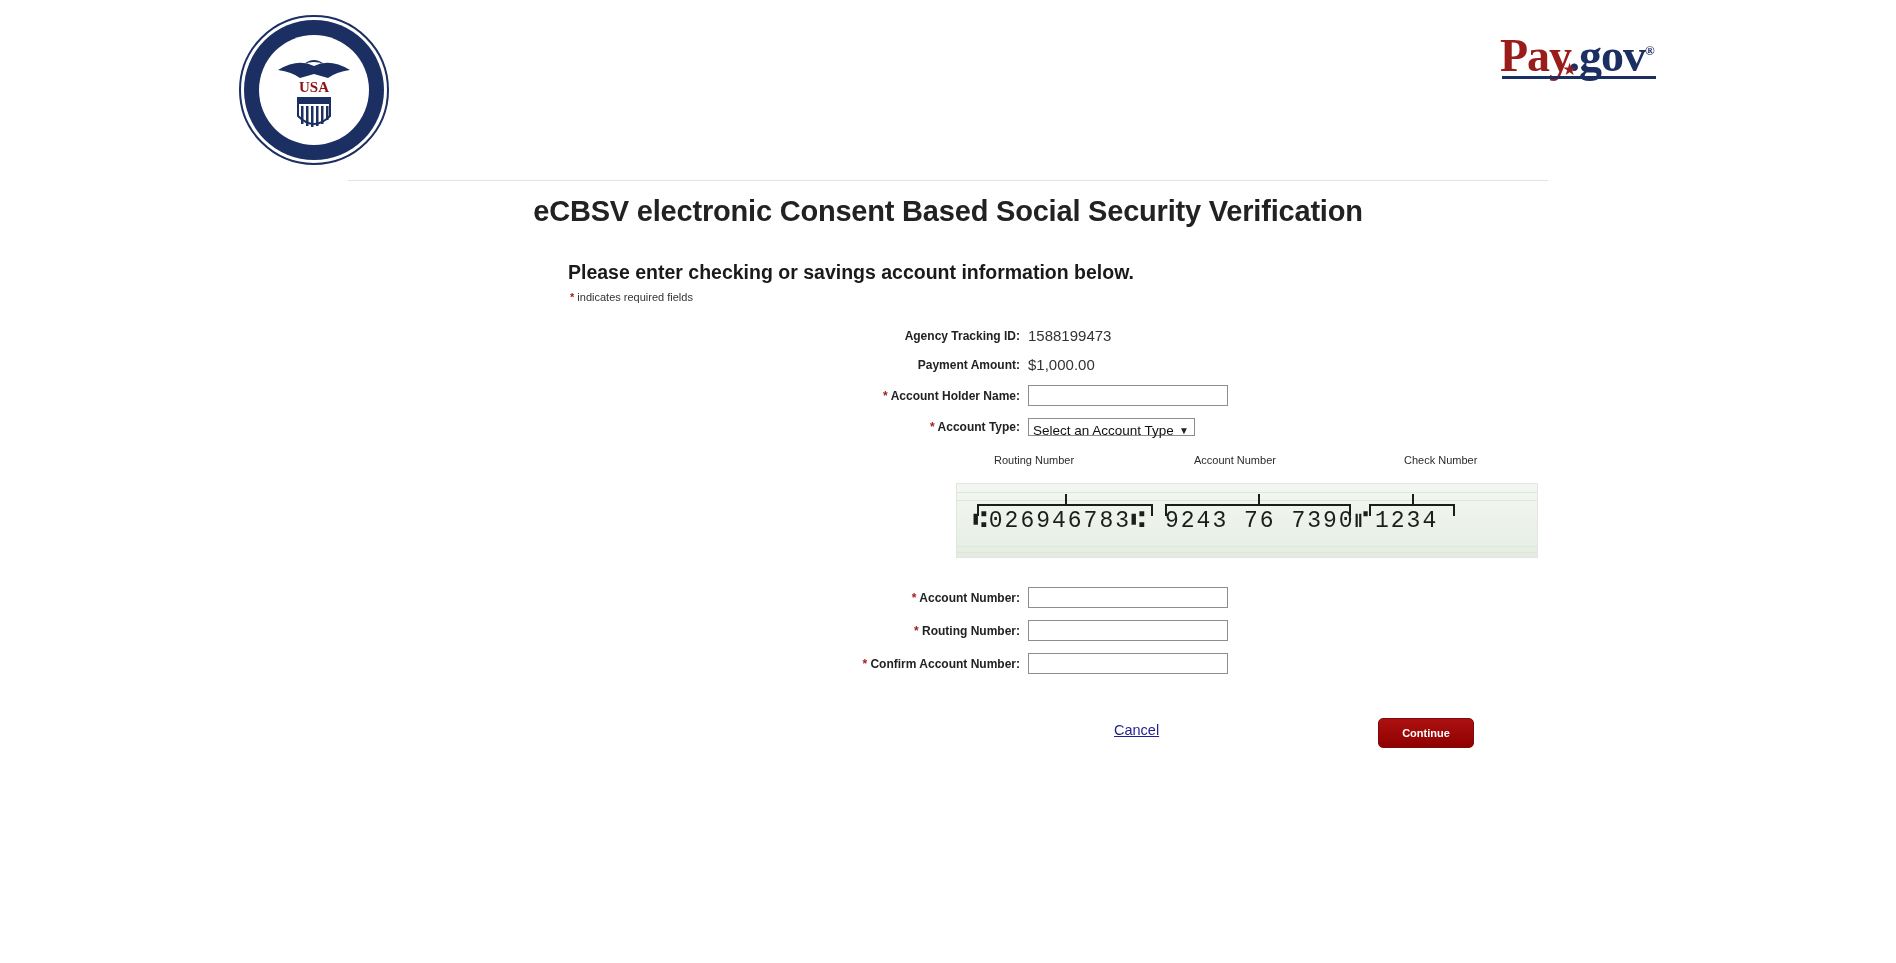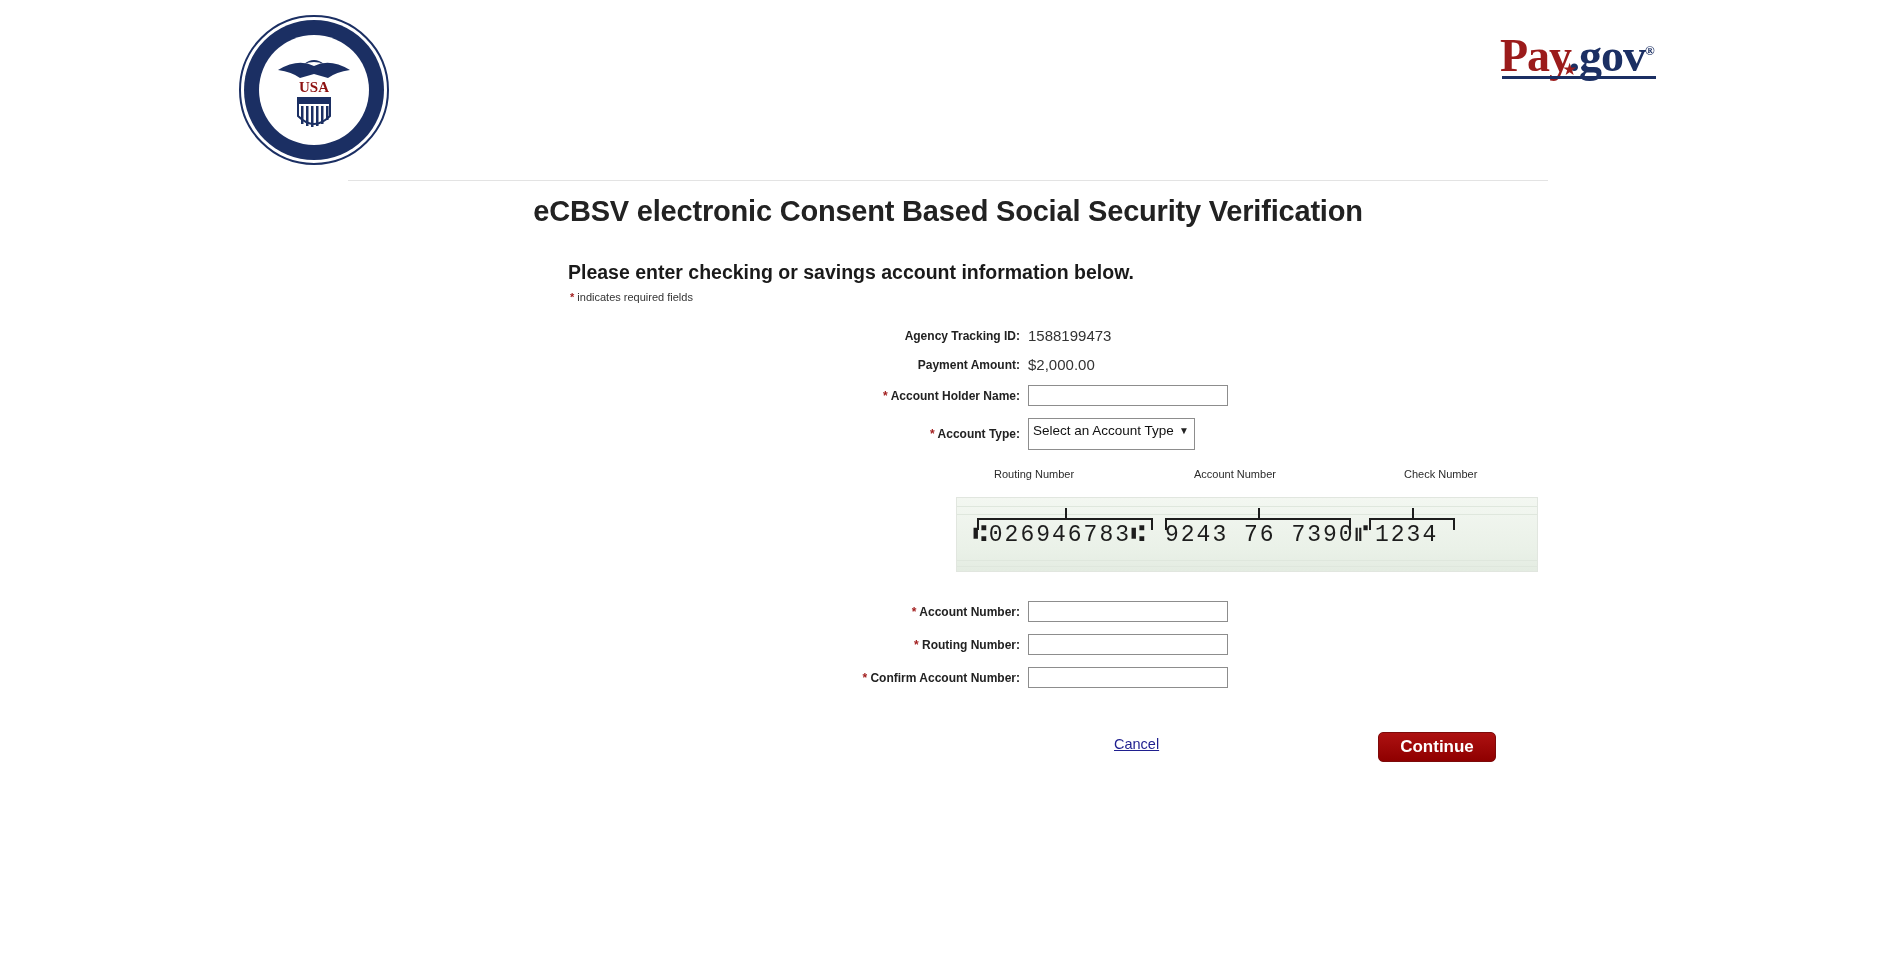--- a/index.html
+++ b/index.html
@@ -130,21 +130,21 @@
     width: 200px;
     height: 21px;
     border: 1px solid #8d8d8d;
     background: #ffffff;
     font-family: "Liberation Sans", sans-serif;
     font-size: 13px;
     padding: 0 3px;
     box-sizing: border-box;
   }
   .select-input {
-    height: 32px;
+    height: 18px;
     border: 1px solid #8d8d8d;
     background: #ffffff;
     font-family: "Liberation Sans", sans-serif;
     font-size: 13.5px;
     color: #111111;
     padding: 1px 20px 1px 4px;
     box-sizing: border-box;
     position: relative;
     display: inline-block;
     line-height: 21px;
@@ -240,28 +240,28 @@
     top: 4px;
     font-size: 14.5px;
     color: #1f1f8f;
     text-decoration: underline;
     cursor: pointer;
   }
   .continue-button {
     position: absolute;
     left: 1030px;
     top: 0;
-    width: 118px;
+    width: 96px;
     height: 30px;
     border: 1px solid #7d0a0a;
     border-radius: 5px;
     background: linear-gradient(#ad1111, #8f0000);
     color: #ffffff;
     font-family: "Liberation Sans", sans-serif;
-    font-size: 17px;
+    font-size: 11px;
     font-weight: bold;
     cursor: pointer;
   }
 </style>
 </head>
 <body>
 
 <div class="page">
 
   <div class="header">
@@ -320,21 +320,21 @@
 
     <div class="form">
 
       <div class="form-row">
         <div class="form-label">Agency Tracking ID:</div>
         <div class="form-value">1588199473</div>
       </div>
 
       <div class="form-row">
         <div class="form-label">Payment Amount:</div>
-        <div class="form-value">$2,000.00</div>
+        <div class="form-value">$1,000.00</div>
       </div>
 
       <div class="form-row">
         <div class="form-label">
           <span class="req-star">*</span>
           <span>Account Holder Name:</span>
         </div>
         <input class="text-input" type="text" value="" style="">
       </div>
 

